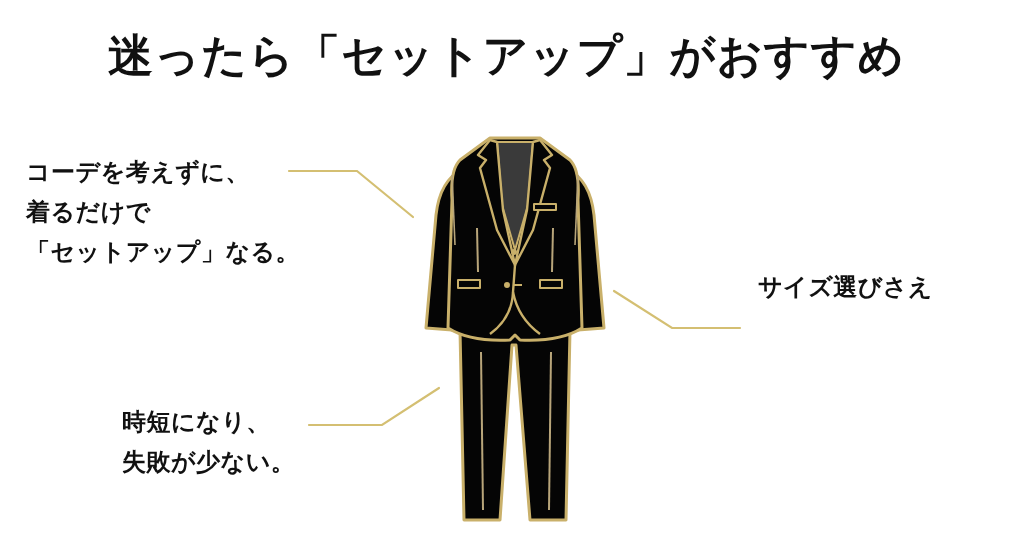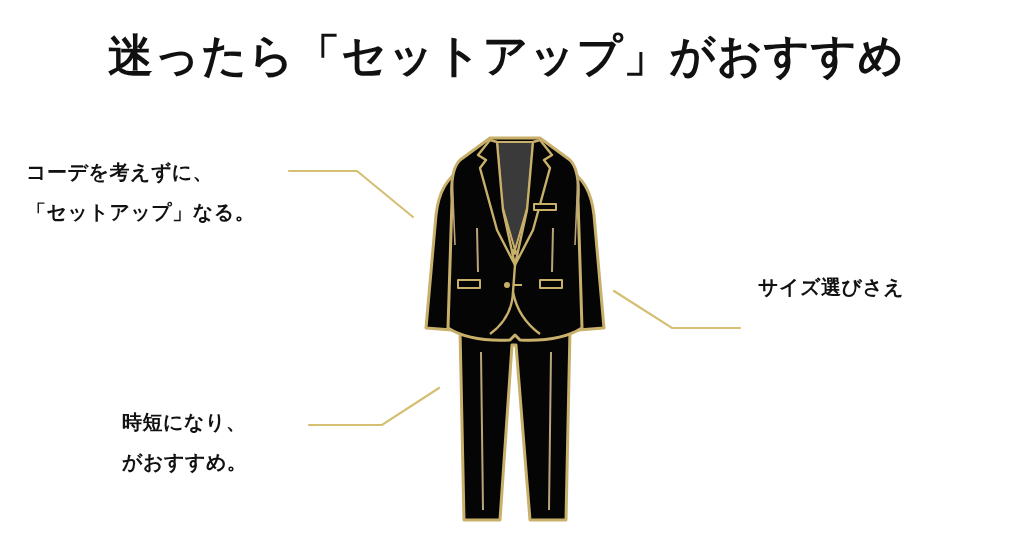--- a/index.html
+++ b/index.html
@@ -1,44 +1,45 @@
 <!DOCTYPE html>
 <html><head>
 <meta charset="utf-8">
 <style>
   html, body { margin: 0; padding: 0; background: #ffffff; }
   body { width: 1024px; height: 547px; position: relative; overflow: hidden;
          font-family: "DejaVu Sans", "Liberation Sans", sans-serif; color: #111111; }
   .title { position: absolute; left: 0; top: 28px; width: 1013px; text-align: center;
            font-size: 45px; font-weight: bold; letter-spacing: 1px; line-height: 56px; }
-  .callout { position: absolute; font-size: 20px; font-weight: bold; line-height: 40px;
+  .callout { position: absolute; font-size: 24px; font-weight: bold; line-height: 40px;
              white-space: nowrap; letter-spacing: 0.5px; }
   .callout div { display: block; }
   #c1 { left: 26px; top: 152px; }
   #c2 { left: 758px; top: 267px; }
   #c3 { left: 122px; top: 402px; }
   svg.art { position: absolute; left: 0; top: 0; }
 </style>
 </head>
 <body>
 
 <div class="title">迷ったら「セットアップ」がおすすめ</div>
 
 <div class="callout" id="c1">
   <div>コーデを考えずに、</div>
+  <div>着るだけで</div>
   <div>「セットアップ」なる。</div>
 </div>
 
 <div class="callout" id="c2">
   <div>サイズ選びさえ</div>
 </div>
 
 <div class="callout" id="c3">
   <div>時短になり、</div>
-  <div>がおすすめ。</div>
+  <div>失敗が少ない。</div>
 </div>
 
 <svg class="art" width="1024" height="547" viewBox="0 0 1024 547">
 
   <g fill="none" stroke="#d4bf72" stroke-width="2.2" stroke-linecap="round">
     <polyline points="289,171 357,171 413,217"></polyline>
     <polyline points="614,291 672,328 740,328"></polyline>
     <polyline points="309,425 382,425 439,388"></polyline>
   </g>
 

